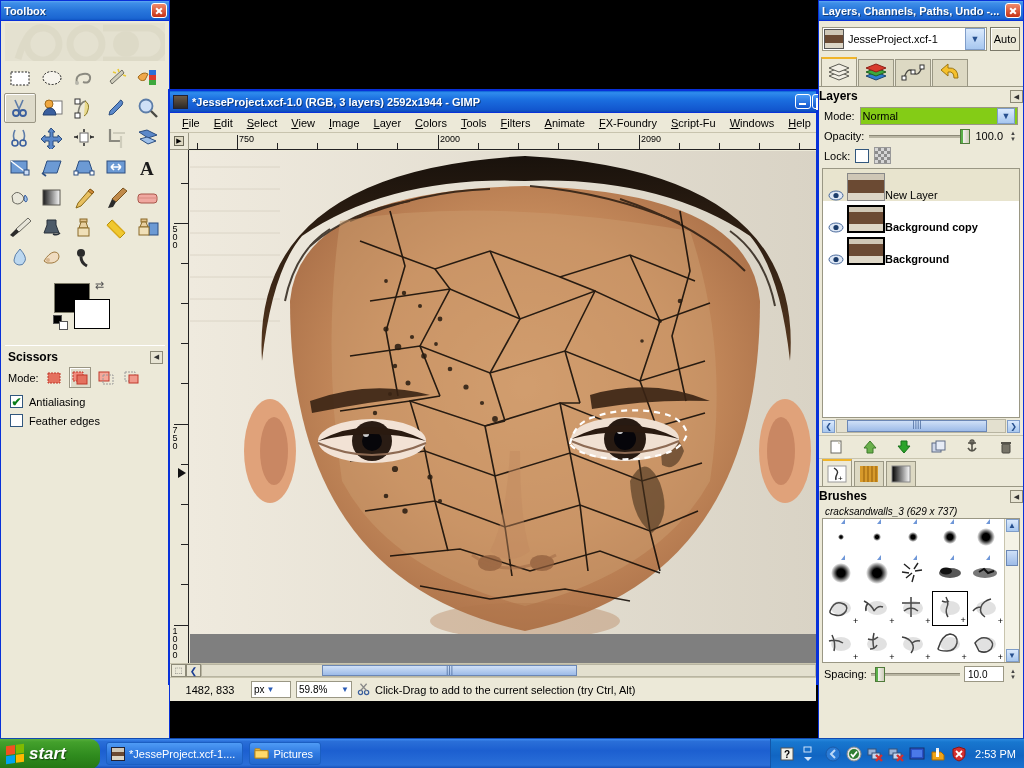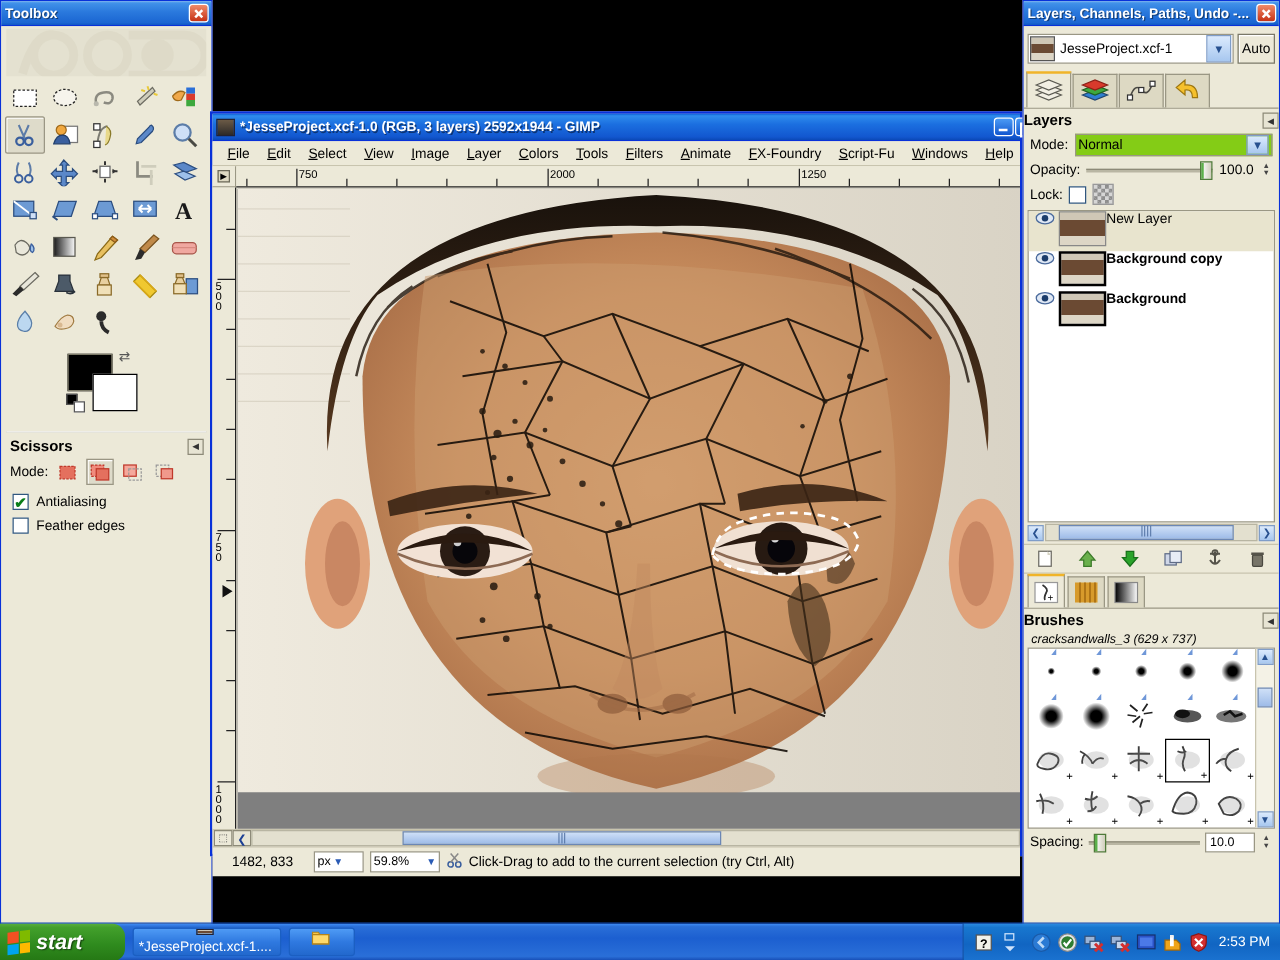--- a/index.html
+++ b/index.html
@@ -168,21 +168,21 @@
   .spin { width:10px; display:flex; flex-direction:column; align-items:center; color:#444; font-size:6px;}
   .lockbox { width:14px; height:14px; border:1px solid #31577e; background:#fff; }
   .checker { width:17px; height:17px;
     background-image:
       linear-gradient(45deg,#8c8c8c 25%,transparent 25%,transparent 75%,#8c8c8c 75%),
       linear-gradient(45deg,#8c8c8c 25%,transparent 25%,transparent 75%,#8c8c8c 75%);
     background-size:6px 6px; background-position:0 0,3px 3px; background-color:#d6d6d6;
     border:1px solid #999;}
 
   .layerlist { margin:2px 3px 0 3px; background:#fff; border:1px solid #9a9784; height:250px; }
-  .layer-item { display:flex; align-items:flex-start; height:32px; gap:0; padding:0 2px; }
+  .layer-item { display:flex; align-items:flex-end; height:32px; gap:0; padding:0 2px; }
   .layer-item.sel { background:#e8e4ce; }
   .eye { width:22px; display:flex; align-items:center; justify-content:center; }
   .lthumb { width:38px; height:28px; border:2px solid #000; flex:0 0 auto; }
   .layer-item.sel .lthumb { border:1px solid #888; }
   .lname { font-size:11px; white-space:nowrap; overflow:hidden; }
   .lname.bold { font-weight:bold; }
 
   .list-scroll { margin:1px 3px; display:flex; align-items:center; gap:1px; }
   .list-scroll .trough2 { flex:1; height:14px; background:#e3e0cf; border:1px solid #b8b5a2; position:relative;}
   .list-scroll .th { position:absolute; left:10px; top:0; width:140px; height:12px;
@@ -227,21 +227,21 @@
     background:linear-gradient(to bottom,#57ae3c 0%,#43a02c 10%,#2f8b1e 55%,#257714 100%);
     border-radius:0 10px 10px 0; color:#fff; font-style:italic; font-weight:bold; font-size:17px;
     text-shadow:1px 1px 1px rgba(0,0,0,.5);
   }
   .flag { width:18px; height:18px; display:grid; grid-template-columns:1fr 1fr; grid-template-rows:1fr 1fr;
           gap:1px; transform:skewY(-8deg); }
   .flag i { display:block; }
   .taskitem { height:23px; margin-left:6px; display:flex; align-items:center; gap:4px;
     padding:0 7px 0 4px; color:#fff; font-size:11px;
     background:linear-gradient(to bottom,#4f9bf5,#2f79e0 50%,#2268cd); border:1px solid #1b5fc2;
-    border-radius:3px; max-width:170px; white-space:nowrap; overflow:hidden;flex-direction:column;}
+    border-radius:3px; max-width:170px; white-space:nowrap; overflow:hidden;}
   .tray { margin-left:auto; height:30px; display:flex; align-items:center; gap:5px;
     padding:0 8px 0 8px;
     background:linear-gradient(to bottom,#2a8ae0 0%,#1877cf 10%,#1165c2 55%,#1b73d1 100%);
     border-left:1px solid #1356a8; }
   .tray .clock { color:#fff; font-size:11px; margin-left:3px; }
   .tray-ic { width:16px; height:16px; display:flex; align-items:center; justify-content:center; }
   .notify-pre { display:flex; align-items:center; gap:5px; padding-right:4px; }
 </style>
 </head>
 <body>
@@ -569,21 +569,21 @@
         <span class="tick" style="left: 128px; top: 10px; width: 1px; height: 7px;"></span>
         <span class="tick" style="left: 168px; top: 10px; width: 1px; height: 7px;"></span>
         <span class="tick" style="left: 208px; top: 10px; width: 1px; height: 7px;"></span>
         <span class="tick" style="left: 249px; top: 2px; width: 1px; height: 15px;"></span>
         <span class="rlabel" style="left: 251px; top: 1px;">2000</span>
         <span class="tick" style="left: 289px; top: 10px; width: 1px; height: 7px;"></span>
         <span class="tick" style="left: 329px; top: 10px; width: 1px; height: 7px;"></span>
         <span class="tick" style="left: 369px; top: 10px; width: 1px; height: 7px;"></span>
         <span class="tick" style="left: 409px; top: 10px; width: 1px; height: 7px;"></span>
         <span class="tick" style="left: 450px; top: 2px; width: 1px; height: 15px;"></span>
-        <span class="rlabel" style="left: 452px; top: 1px;">1250</span>
+        <span class="rlabel" style="left: 452px; top: 1px;">2090</span>
         <span class="tick" style="left: 490px; top: 10px; width: 1px; height: 7px;"></span>
         <span class="tick" style="left: 530px; top: 10px; width: 1px; height: 7px;"></span>
         <span class="tick" style="left: 570px; top: 10px; width: 1px; height: 7px;"></span>
         <span class="tick" style="left: 610px; top: 10px; width: 1px; height: 7px;"></span>
         <span class="tick" style="left: 8px; top: 10px; width: 1px; height: 7px;"></span>
       </div>
     <div class="vruler" id="vruler">
         <span class="tick" style="left: 4px; top: 73px; height: 1px; width: 15px;"></span>
         <span class="vlabel" style="left: 1px; top: 75px; white-space: pre-line;">5
 0

